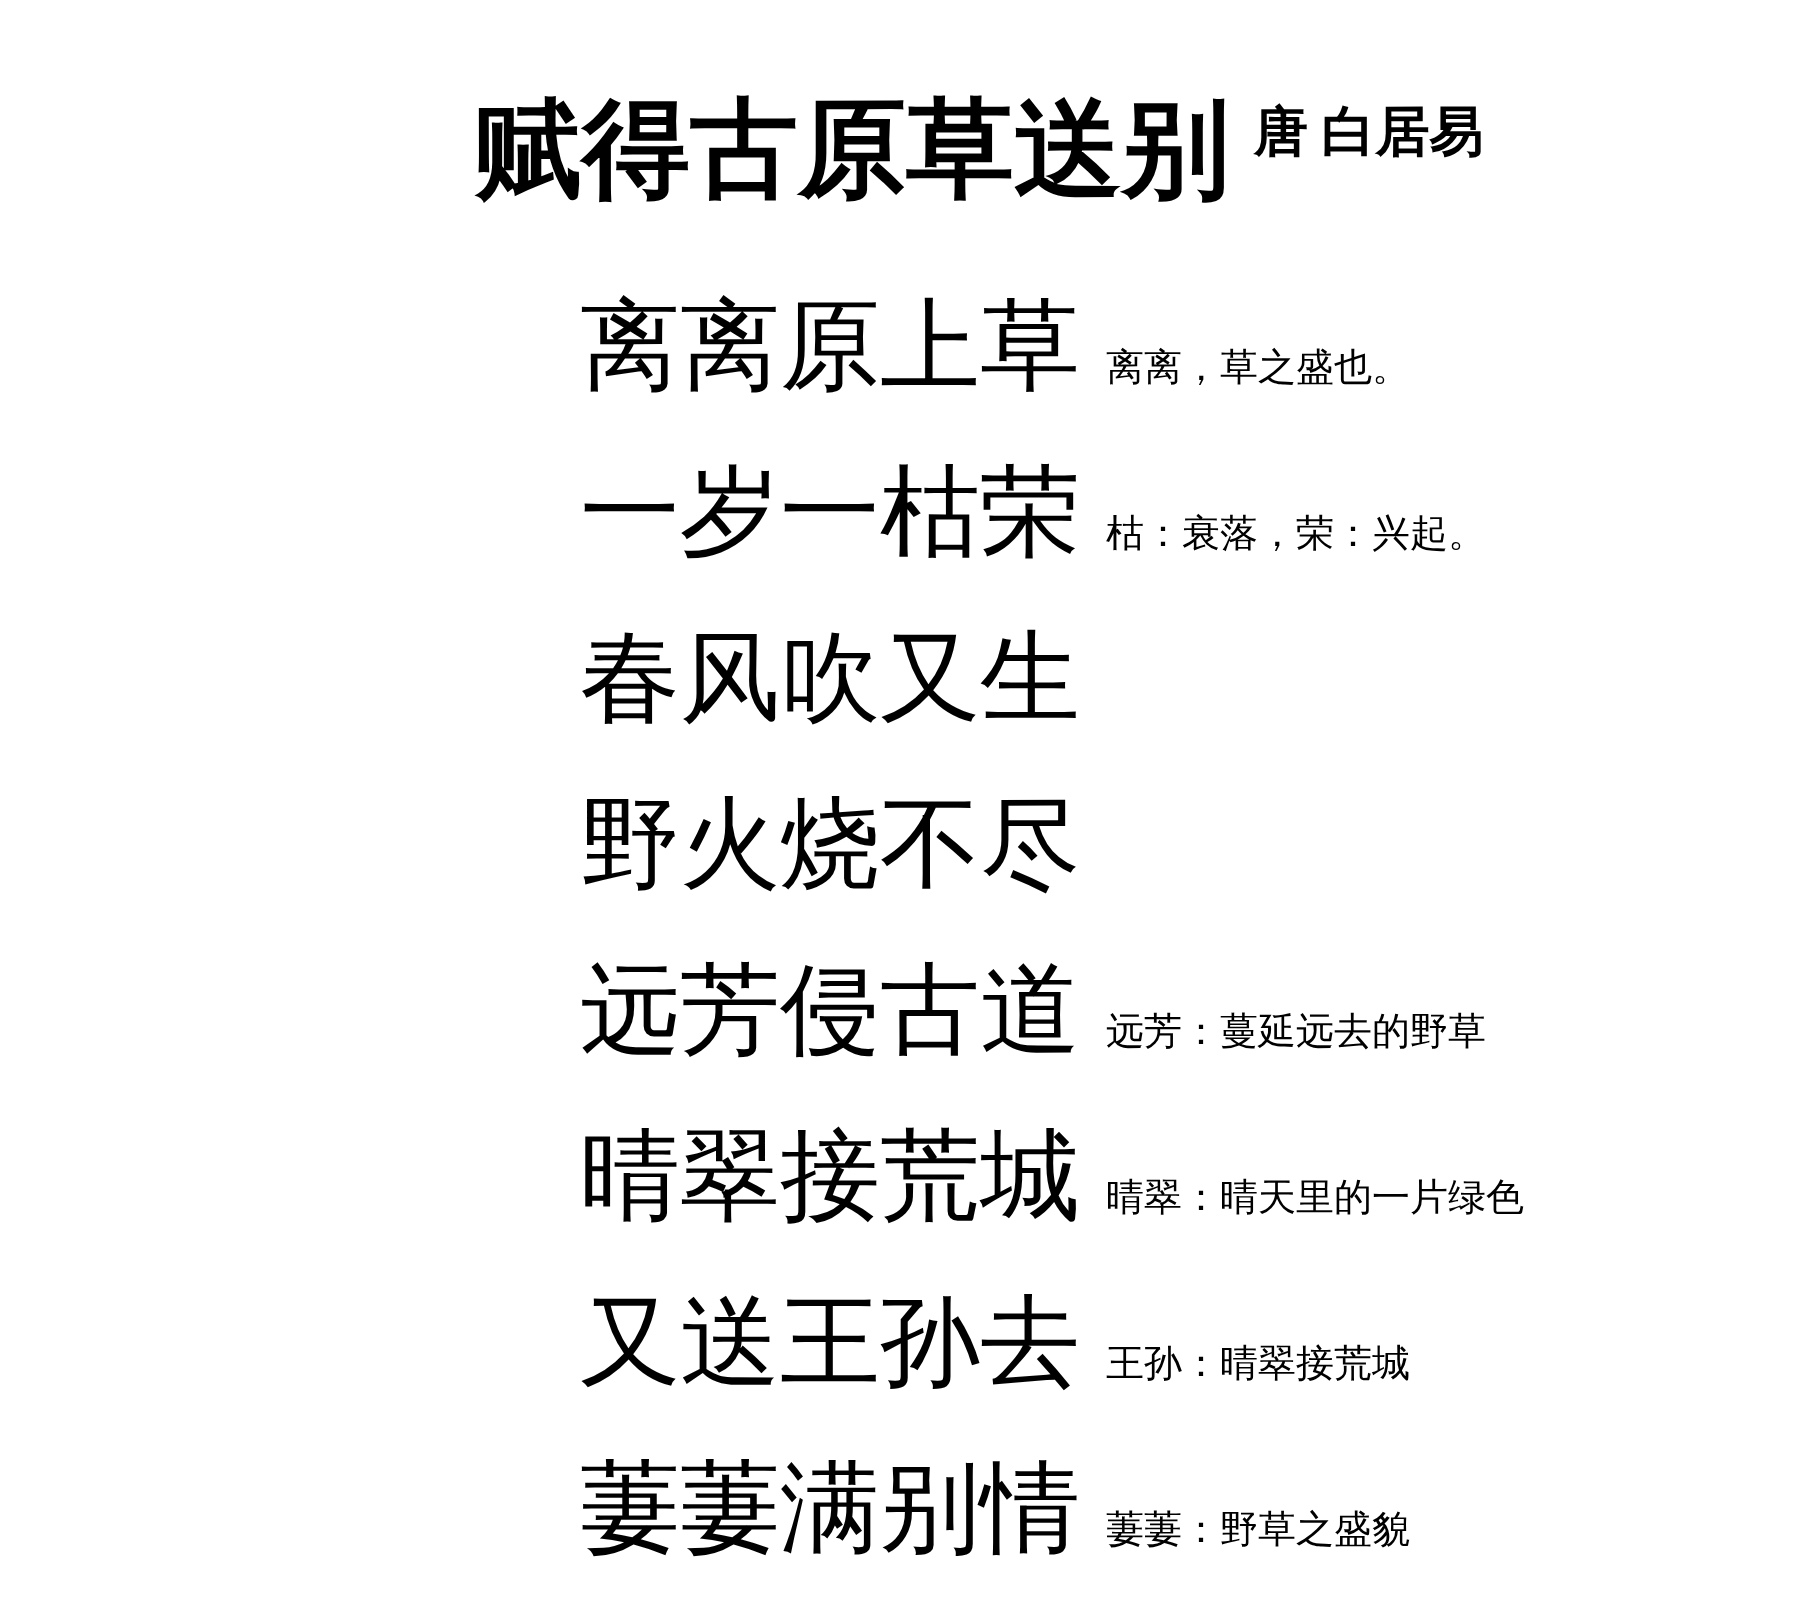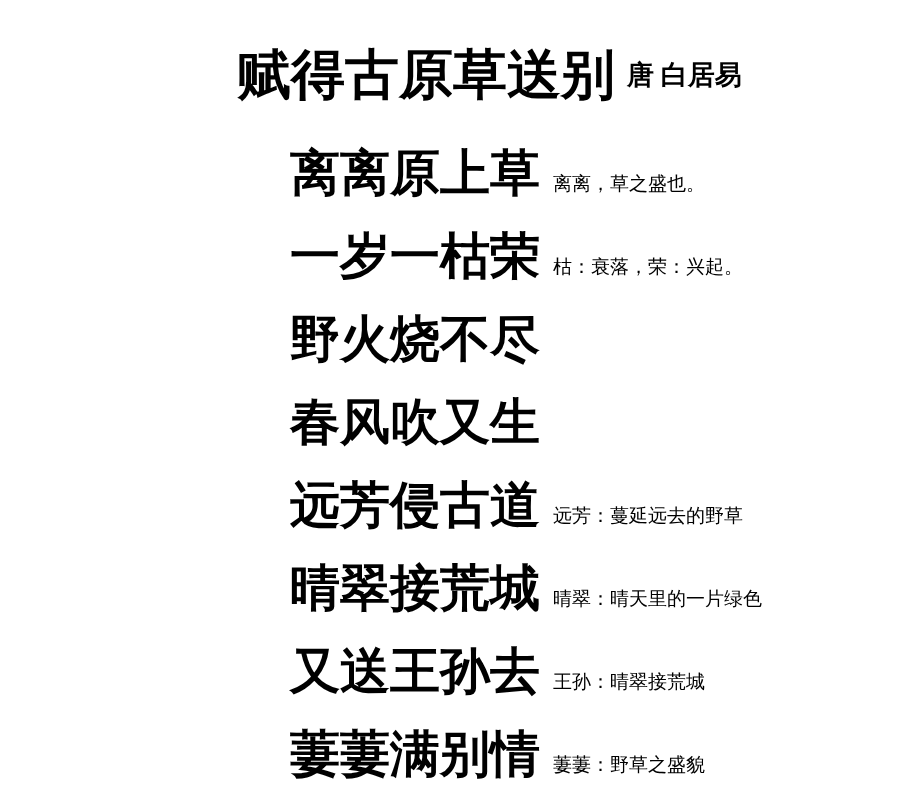--- a/index.html
+++ b/index.html
@@ -16,21 +16,21 @@
   }
   .page {
     width: 900px;
     height: 803px;
     position: relative;
   }
   .title-row {
     padding-top: 48px;
     padding-left: 237px;
     display: flex;
-    align-items: center;
+    align-items: flex-start;
   }
   .title {
     font-size: 54px;
     font-weight: bold;
     line-height: 1;
     letter-spacing: 0px;
     white-space: nowrap;
   }
   .author {
     font-size: 27px;
@@ -42,21 +42,21 @@
     padding-left: 290px;
     padding-top: 46px;
   }
   .line {
     display: flex;
     align-items: baseline;
     height: 83px;
   }
   .verse {
     font-size: 50px;
-    font-weight: bold;
+    font-weight: normal;
     line-height: 1;
     white-space: nowrap;
   }
   .note {
     font-size: 19px;
     font-weight: normal;
     margin-left: 13px;
     white-space: nowrap;
   }
 </style>
@@ -73,26 +73,26 @@
     <span class="verse">离离原上草</span>
     <span class="note">离离，草之盛也。</span>
   </div>
 
   <div class="line">
     <span class="verse">一岁一枯荣</span>
     <span class="note">枯：衰落，荣：兴起。</span>
   </div>
 
   <div class="line">
-    <span class="verse">野火烧不尽</span>
+    <span class="verse">春风吹又生</span>
 
   </div>
 
   <div class="line">
-    <span class="verse">春风吹又生</span>
+    <span class="verse">野火烧不尽</span>
 
   </div>
 
   <div class="line">
     <span class="verse">远芳侵古道</span>
     <span class="note">远芳：蔓延远去的野草</span>
   </div>
 
   <div class="line">
     <span class="verse">晴翠接荒城</span>

